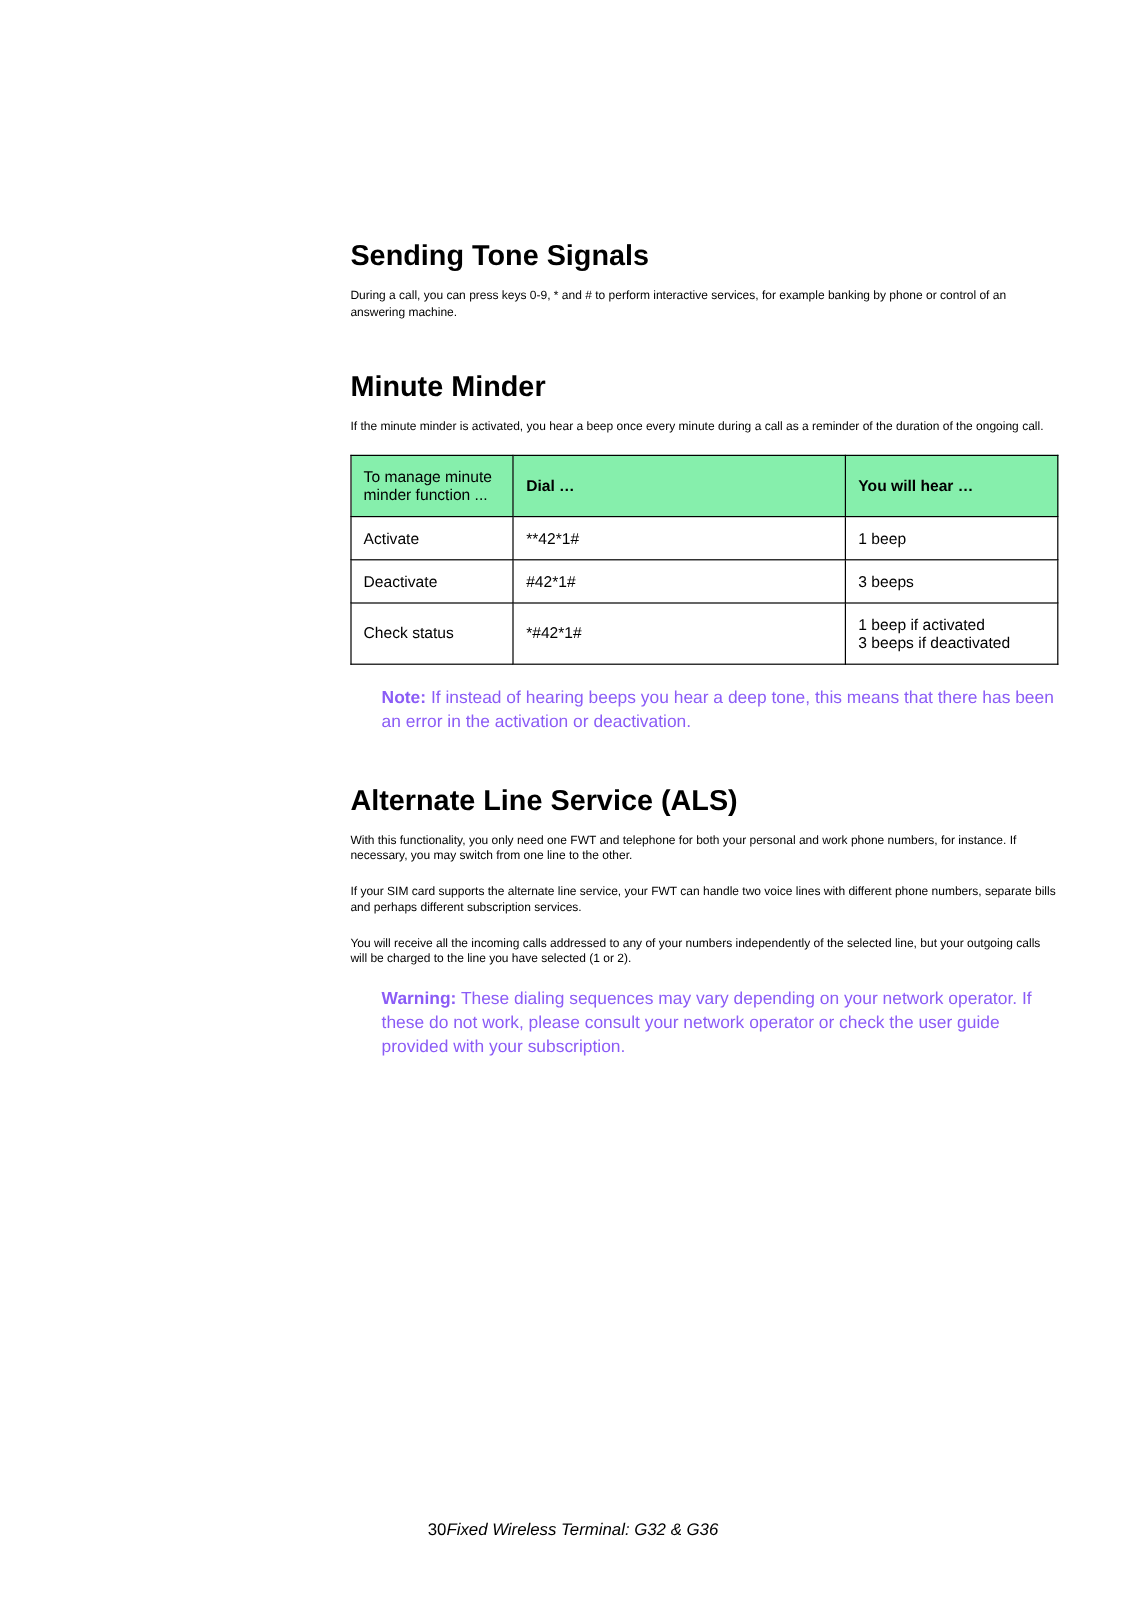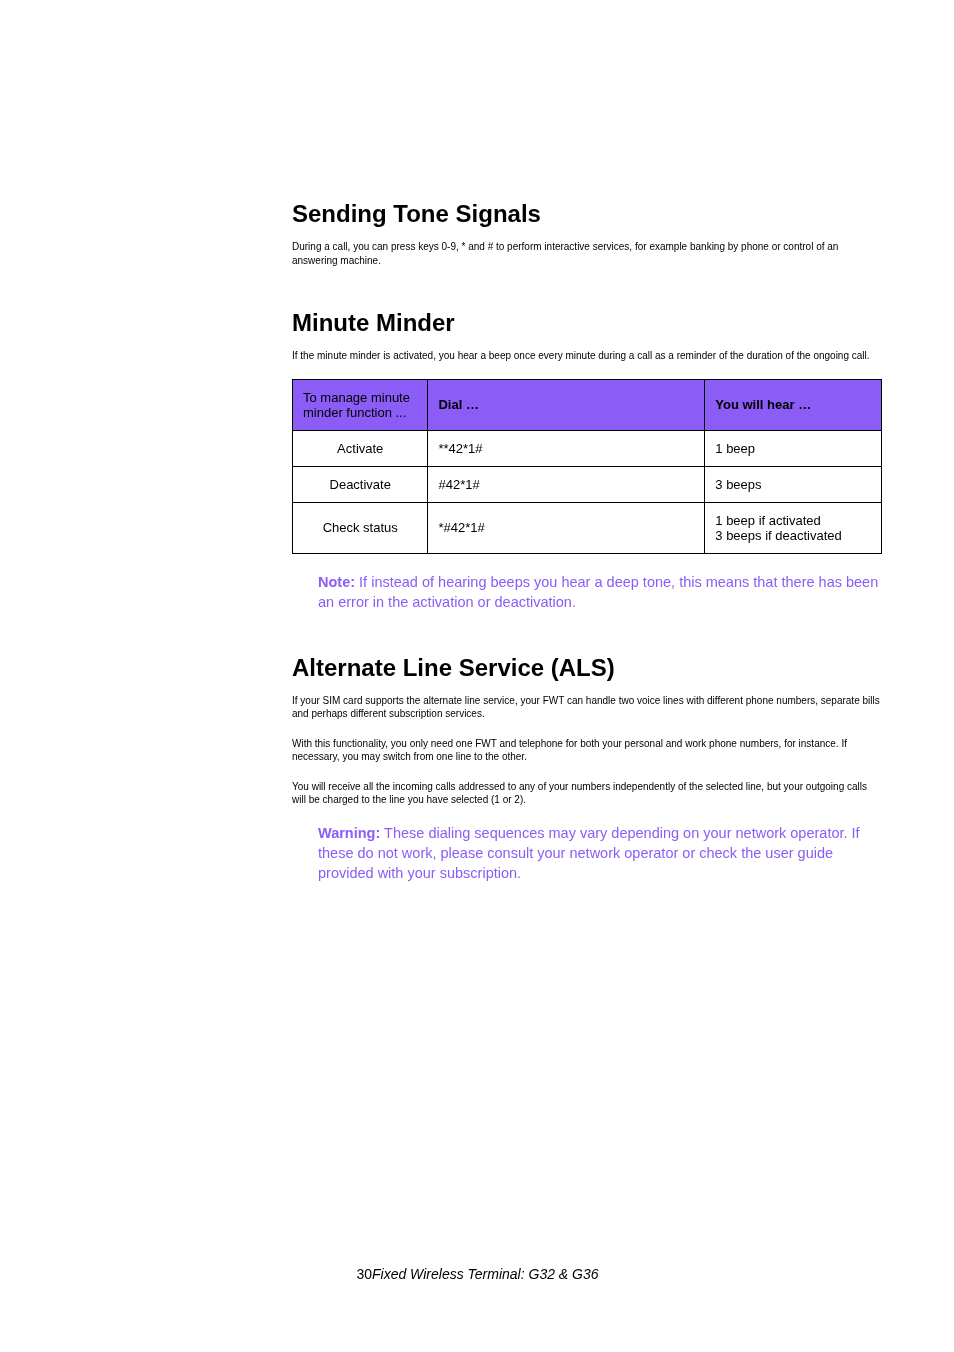--- a/index.html
+++ b/index.html
@@ -41,30 +41,29 @@
     margin-bottom: 18px;
   }
   th, td {
     border: 1px solid #000;
     font-size: 13px;
     padding: 10px 10px;
     text-align: left;
     vertical-align: middle;
   }
   th {
-    background: #8b5cf6;
+    background: #86efac;
     font-weight: bold;
   }
   th.first {
     width: 23%;
     font-weight: normal;
   }
   td.first {
     width: 23%;
-    text-align: center;
   }
   th.mid {
     width: 47%;
   }
   td.mid {
     width: 47%;
   }
   th.last {
     width: 30%;
   }
@@ -136,22 +135,22 @@
   </tbody>
     </table>
 
   <p class="note">
     <span class="bold">Note:</span><span> If instead of hearing beeps you hear a deep tone, this means that there has been an error in the activation or deactivation.</span>
   </p>
 
   <div class="section-gap"></div>
 
   <h2>Alternate Line Service (ALS)</h2>
+  <p>With this functionality, you only need one FWT and telephone for both your personal and work phone numbers, for instance. If necessary, you may switch from one line to the other.</p>
   <p>If your SIM card supports the alternate line service, your FWT can handle two voice lines with different phone numbers, separate bills and perhaps different subscription services.</p>
-  <p>With this functionality, you only need one FWT and telephone for both your personal and work phone numbers, for instance. If necessary, you may switch from one line to the other.</p>
   <p>You will receive all the incoming calls addressed to any of your numbers independently of the selected line, but your outgoing calls will be charged to the line you have selected (1 or 2).</p>
 
   <p class="note">
     <span class="bold">Warning:</span><span> These dialing sequences may vary depending on your network operator. If these do not work, please consult your network operator or check the user guide provided with your subscription.</span>
   </p>
 
 </div>
 
 <div class="footer">
   <span class="page">30</span>

